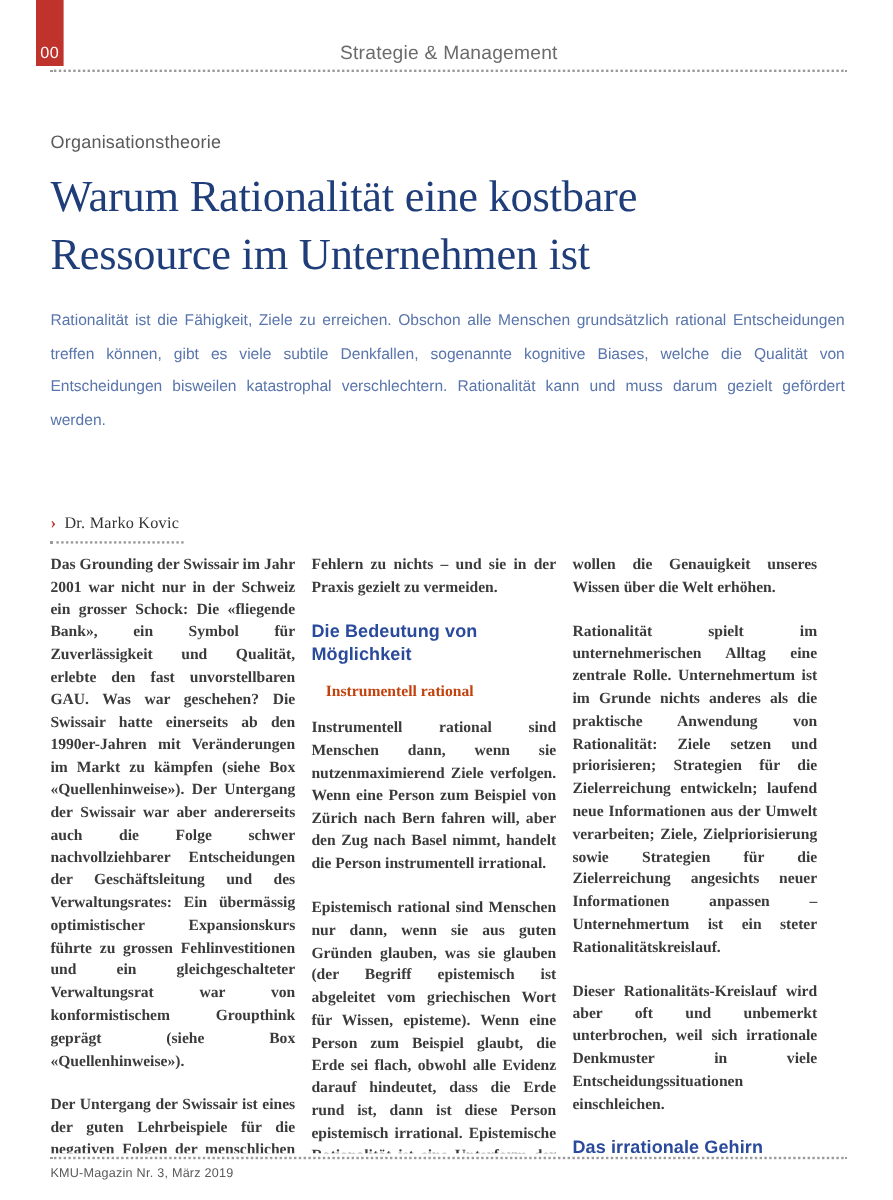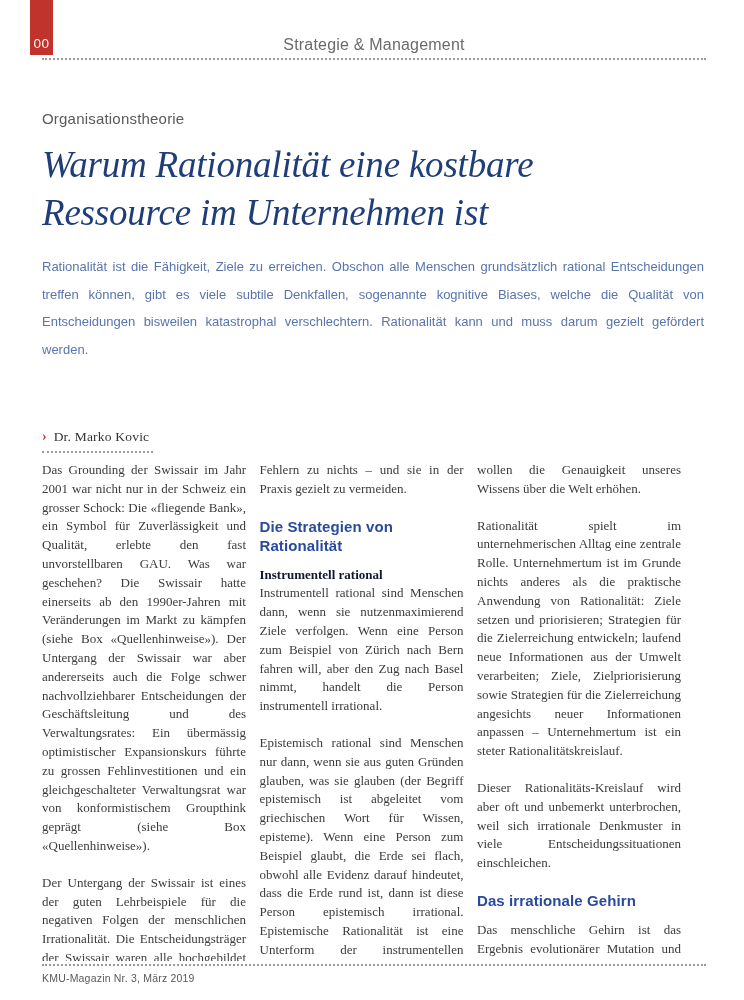--- a/index.html
+++ b/index.html
@@ -39,21 +39,21 @@
   .kicker{
     position:absolute;top:110px;left:42px;
     font-size:15px;color:#5A5A5A;letter-spacing:0.2px;
   }
   .article-title{
     position:absolute;top:141px;left:42px;right:38px;
     font-family:"Liberation Serif",serif;font-weight:normal;
     font-size:37px;line-height:48px;color:var(--title-blue);
     letter-spacing:-0.2px;
   }
-  .article-title span{display:block;font-style:italic;}
+  .article-title span{display:block;}
   .lead{
     position:absolute;top:253px;left:42px;right:40px;
     font-size:13px;line-height:27.5px;color:var(--lead-blue);
     text-align:justify;
   }
 
   
   .author-block{
     position:absolute;top:427px;left:42px;
     display:inline-block;
@@ -74,30 +74,31 @@
   .article-columns{
     position:absolute;top:461px;left:42px;width:664px;height:500px;
     display:flex;gap:13.5px;overflow:hidden;
   }
   .col{width:204px;flex:0 0 auto;}
   .col p.p{
     font-family:"Liberation Serif",serif;
     font-size:13px;line-height:18.8px;color:var(--body-text);
     text-align:justify;hyphens:auto;-webkit-hyphens:auto;
     margin:0 0 18px 0;
+    font-weight:bold;
   }
   .col h3.h{
     font-family:"Liberation Sans",sans-serif;
     font-size:15px;line-height:19px;color:var(--heading-blue);
     font-weight:bold;margin:7px 0 11px 0;letter-spacing:0.1px;
   }
   .col h4.sh{
     font-family:"Liberation Serif",serif;
-    font-size:13px;line-height:18.8px;color:#0f172a;
-    font-weight:bold;margin:0;
+    font-size:13px;line-height:18.8px;color:#c2410c;
+    font-weight:bold;margin:12px;
   }
 
   
   .footer-text{
     position:absolute;top:972px;left:42px;
     font-size:10.5px;color:#595959;letter-spacing:0.2px;
   }
 </style>
 </head>
 <body>
@@ -121,27 +122,27 @@
     <span class="author-chevron">›</span><span class="author-name">Dr. Marko Kovic</span>
   </div>
 
   <div class="article-columns">
       <div class="col">
         <p class="p" lang="de">Das Grounding der Swissair im Jahr 2001 war nicht nur in der Schweiz ein grosser Schock: Die «fliegende Bank», ein Symbol für Zuverlässigkeit und Qualität, erlebte den fast unvorstellbaren GAU. Was war geschehen? Die Swissair hatte einerseits ab den 1990er-Jahren mit Veränderungen im Markt zu kämpfen (siehe Box «Quellenhinweise»). Der Untergang der Swissair war aber andererseits auch die Folge schwer nachvollziehbarer Entscheidungen der Geschäftsleitung und des Verwaltungsrates: Ein übermässig optimistischer Expansionskurs führte zu grossen Fehlinvestitionen und ein gleichgeschalteter Verwaltungsrat war von konformistischem Groupthink geprägt (siehe Box «Quellenhinweise»).</p>
         <p class="p" lang="de">Der Untergang der Swissair ist eines der guten Lehrbeispiele für die negativen Folgen der menschlichen Irrationalität. Die Entscheidungsträger der Swissair waren alle hochgebildet und intelligent, aber den irrationalen Fallstricken des Denkens und Entscheidens waren sie hilflos ausgeliefert. Dank umfangreicher Forschungsergebnisse aus Verhaltensökonomie, Psychologie und Philosophie haben wir heute die Möglichkeit, aus solchen</p>
       </div>
       <div class="col">
         <p class="p" lang="de">Fehlern zu nichts – und sie in der Praxis gezielt zu vermeiden.</p>
-        <h3 class="h" lang="de">Die Strategien von Rationalität</h3>
+        <h3 class="h" lang="de">Die Bedeutung von Möglichkeit</h3>
         <h4 class="sh" lang="de">Instrumentell rational</h4>
         <p class="p" lang="de">Instrumentell rational sind Menschen dann, wenn sie nutzenmaximierend Ziele verfolgen. Wenn eine Person zum Beispiel von Zürich nach Bern fahren will, aber den Zug nach Basel nimmt, handelt die Person instrumentell irrational.</p>
         <p class="p" lang="de">Epistemisch rational sind Menschen nur dann, wenn sie aus guten Gründen glauben, was sie glauben (der Begriff epistemisch ist abgeleitet vom griechischen Wort für Wissen, episteme). Wenn eine Person zum Beispiel glaubt, die Erde sei flach, obwohl alle Evidenz darauf hindeutet, dass die Erde rund ist, dann ist diese Person epistemisch irrational. Epistemische Rationalität ist eine Unterform der instrumentellen Rationalität, weil damit letztlich auch ein Ziel verfolgt wird: Wir</p>
       </div>
       <div class="col">
-        <p class="p" lang="de">wollen die Genauigkeit unseres Wissens über die Welt erhöhen.</p>
+        <p class="p" lang="de">wollen die Genauigkeit unseres Wissen über die Welt erhöhen.</p>
         <p class="p" lang="de">Rationalität spielt im unternehmerischen Alltag eine zentrale Rolle. Unternehmertum ist im Grunde nichts anderes als die praktische Anwendung von Rationalität: Ziele setzen und priorisieren; Strategien für die Zielerreichung entwickeln; laufend neue Informationen aus der Umwelt verarbeiten; Ziele, Zielpriorisierung sowie Strategien für die Zielerreichung angesichts neuer Informationen anpassen – Unternehmertum ist ein steter Rationalitätskreislauf.</p>
         <p class="p" lang="de">Dieser Rationalitäts-Kreislauf wird aber oft und unbemerkt unterbrochen, weil sich irrationale Denkmuster in viele Entscheidungssituationen einschleichen.</p>
         <h3 class="h" lang="de">Das irrationale Gehirn</h3>
         <p class="p" lang="de">Das menschliche Gehirn ist das Ergebnis evolutionärer Mutation und Selektion. Das bedeutet, dass unser Gehirn nicht perfekt und fehlerfrei ist, sondern «nur» gut genug, um uns durch den Alltag zu manövrieren. Damit das funktioniert, arbeitet unser Gehirn mit sogenannten</p>
       </div>
     </div>
 
   <div class="rule-dotted rule-footer"></div>
   <div class="footer-text">KMU-Magazin Nr. 3, März 2019</div>
 

